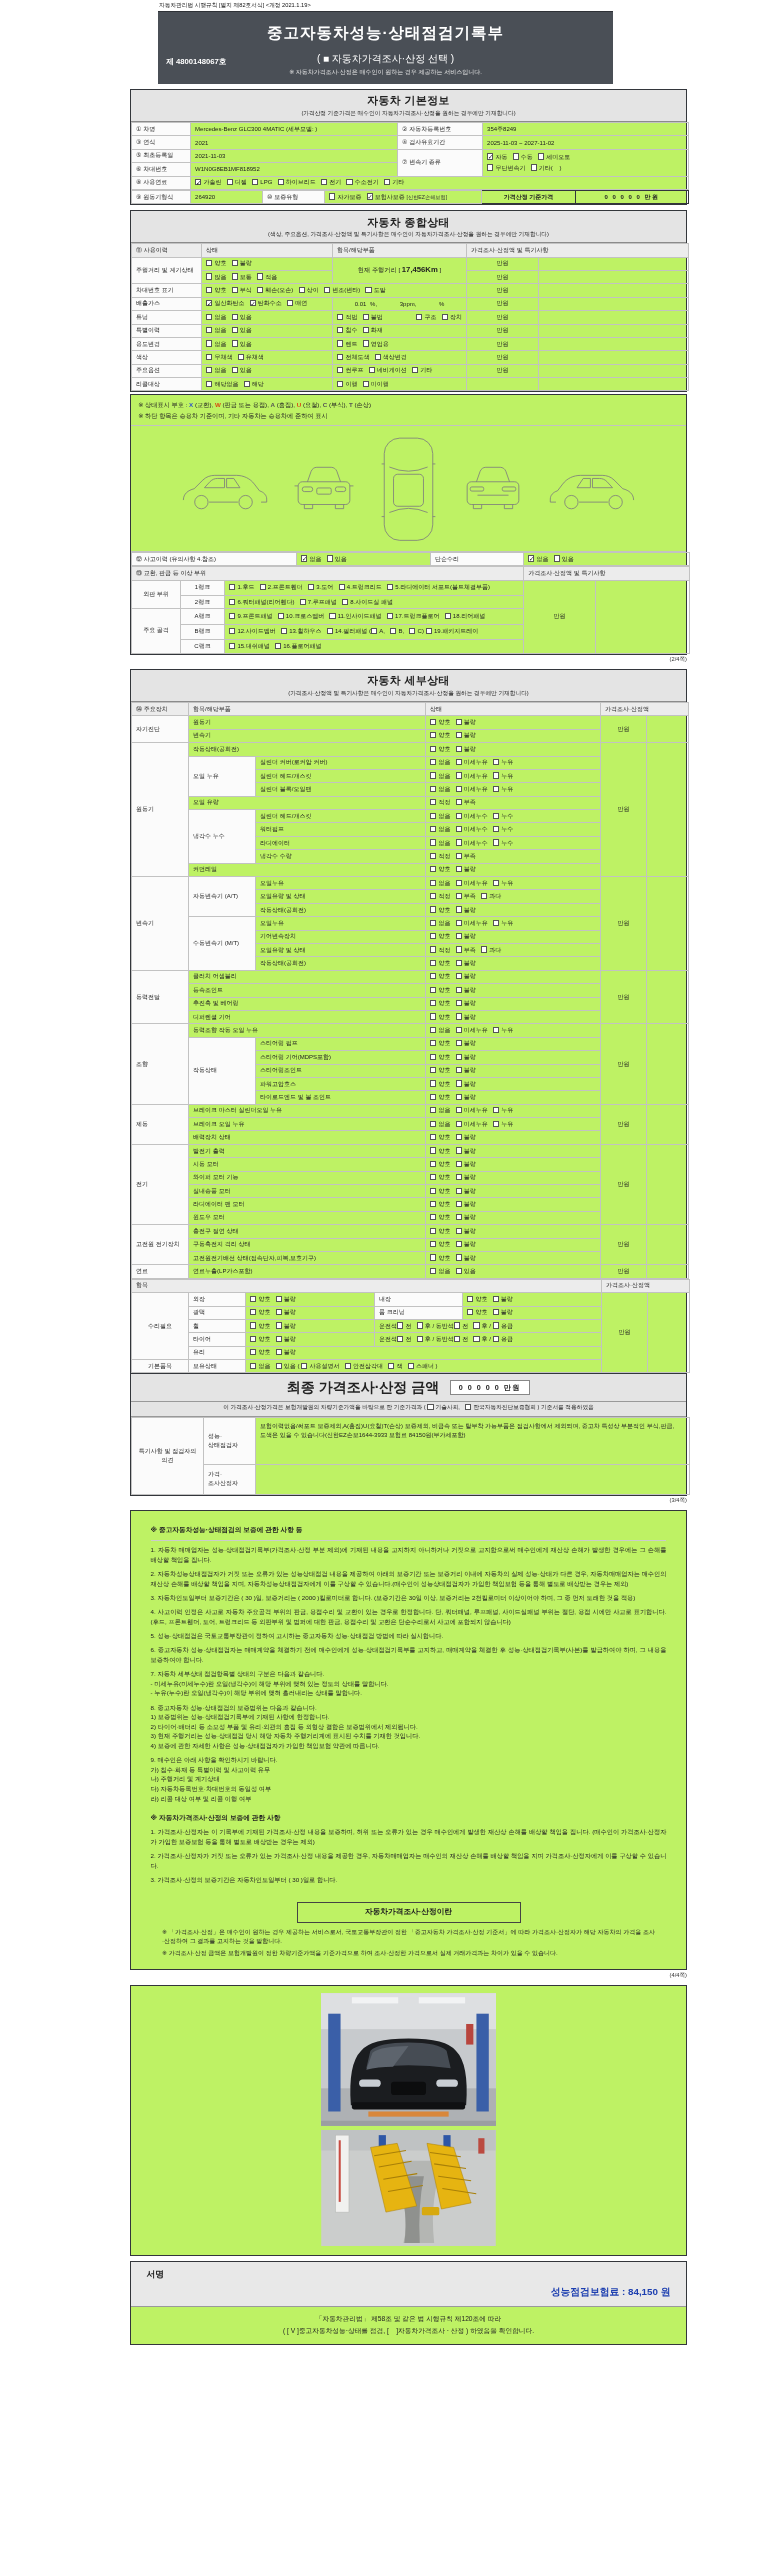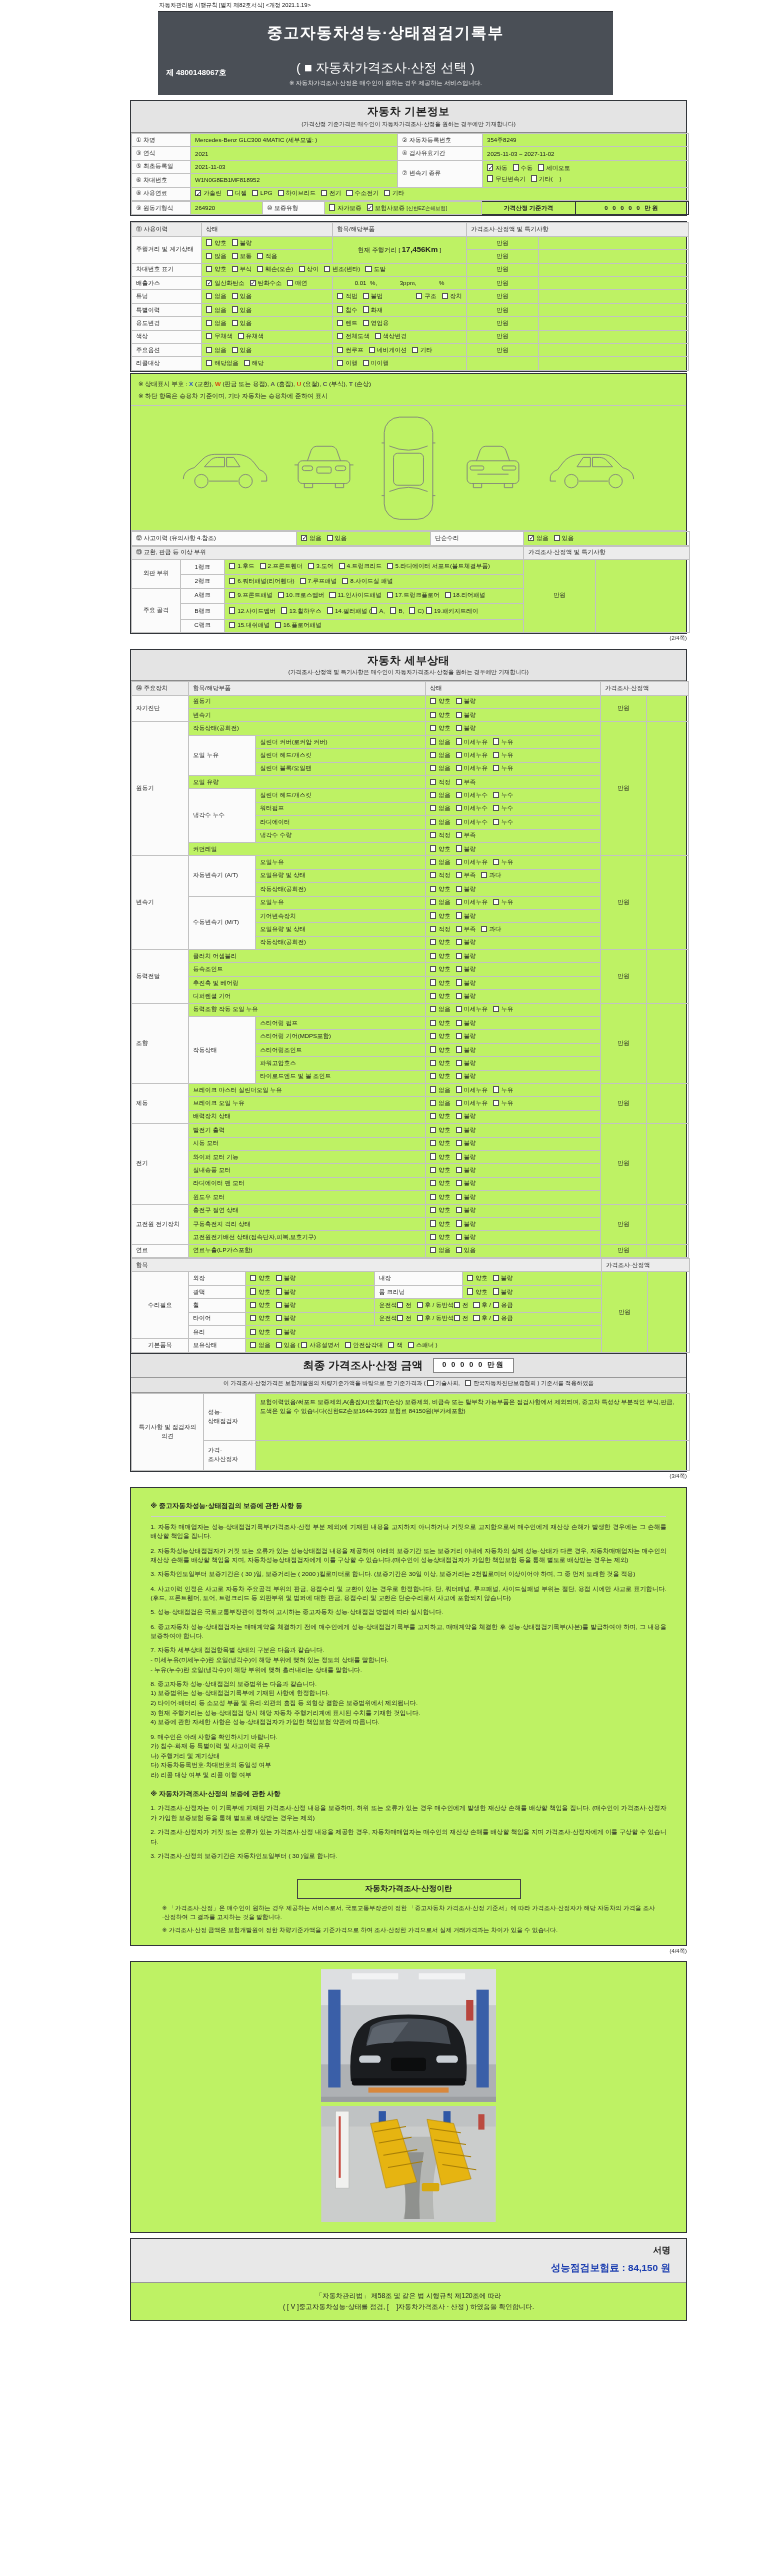--- a/index.html
+++ b/index.html
@@ -1,21 +1,21 @@
 <!DOCTYPE html>
 <html lang="ko" style="font-size:8.2px"><head>
 <meta charset="utf-8">
 <style>
   *{box-sizing:border-box;margin:0;padding:0}
   body{width:773px;background:#fff;font-family:"Liberation Sans","DejaVu Sans",sans-serif;color:#222}
   .page{position:relative;width:773px;height:2576px;overflow:hidden;background:#fff}
   .lawref{margin:1.5px 0 1px 159px;font-size:5.7px;color:#111}
   .dochead{position:relative;margin-left:158px;width:455px;background:#4a4f56;color:#fff;text-align:center;padding:11.3px 0 7.2px;border-top:1px solid #2e3136}
   .dochead .t1{font-size:15.5px;font-weight:bold;letter-spacing:1px}
-  .dochead .t2{font-size:13px;margin-top:15px}
+  .dochead .t2{font-size:10px;margin-top:8px}
   .dochead .t3{font-size:6px;margin-top:2.1px;color:#e8e8e8}
   .docno{position:absolute;left:8.2px;bottom:17px;font-size:7.7px;font-weight:bold}
   .doc{margin-left:130px;width:557px}
   .box{border:1px solid #33363b;margin-top:5.2px;background:#bef264}
   .box.tight{margin-top:1.5px}
   .sechead{background:#e4e4e4;text-align:center;padding:4.1px 0 3.1px;border-bottom:0.5px solid #8b8b8b}
   .sechead .h{font-size:10.8px;font-weight:bold;letter-spacing:0.5px}
   .sechead .s{font-size:5.7px;margin-top:1.5px}
   table{width:100%;border-collapse:collapse;table-layout:fixed}
   td{border:0.5px solid #c2c2c2;font-size:6px;padding:1.5px 4.1px;vertical-align:middle;color:#222;height:13.4px;word-break:keep-all}
@@ -27,33 +27,33 @@
   .cb:first-child{margin-left:0}
   .cb.ck::after{content:"✓";position:absolute;left:0;top:-1.5px;font-size:6.2px;font-weight:bold;color:#111}
   .legend{padding:4.1px 7.2px;font-size:6.2px;line-height:1.8;border-bottom:0.5px solid #c2c2c2}
   .diagrams{display:flex;justify-content:center;align-items:center;gap:23px;padding:7.2px 0 6.2px;border-bottom:0.5px solid #c2c2c2}
   .marker{width:557px;margin-left:130px;text-align:right;font-size:5.7px;color:#333;margin-top:1.5px}
   .odocell{text-align:center;font-size:6.2px}
   .odocell strong{font-size:7.7px}
   .wsp{word-spacing:2.1px;text-align:center}
   .flexsb{display:flex;justify-content:space-between;align-items:center}
   .finalbar{display:flex;justify-content:center;align-items:center;gap:10.3px;background:#e4e4e4;padding:4.1px 0;border-top:1px solid #33363b;border-bottom:0.5px solid #999}
-  .finalbar .fl{font-size:11px;font-weight:bold}
+  .finalbar .fl{font-size:14px;font-weight:bold}
   .finalbar .pv{background:#fff;border:0.5px solid #888;padding:1.5px 8.2px;font-size:7.2px;font-weight:bold;letter-spacing:1.5px}
   .fnote{background:#e4e4e4;text-align:center;font-size:5.7px;padding:2.1px 0 3.6px;border-bottom:0.5px solid #999}
   .optxt{font-size:6px;line-height:1.55;white-space:normal}
   .notice{padding:3.1px 0 7.2px}
   .notice .inner{padding:5.2px 19.6px 3.1px}
   .notice .nh{font-size:6.7px;font-weight:bold;margin:6.2px 0 2.1px}
   .notice p{font-size:6.2px;line-height:1.55;margin:4.6px 0;white-space:pre-line;text-align:justify}
   .defbox{width:224px;margin:10.3px auto 5.2px;border:0.8px solid #444;text-align:center;font-weight:bold;font-size:7.7px;padding:4.1px 0}
   .defnote{font-size:6px;line-height:1.55;margin:3.1px 31px;text-align:justify}
   .photos{display:flex;flex-direction:column;align-items:center;gap:4.1px;padding:7.2px 0 9.3px}
   .signgrey{background:#e8e8e8;padding:6.2px 15.5px 7.2px;border-bottom:0.5px solid #999}
-  .signgrey .st{text-align:right;font-size:8.8px;font-weight:bold}
+  .signgrey .st{text-align:left;font-size:8.8px;font-weight:bold}
   .fee{text-align:right;color:#1d3fb0;font-size:9.8px;font-weight:bold;margin-top:5.2px}
   .footer{padding:6.2px 0 7.2px;text-align:center;font-size:6.7px;line-height:1.75}
   .warnote{font-size:5.2px;color:#333}
   svg.diag{stroke:#7d7d7d;fill:none;stroke-width:1.6}
 </style>
 </head>
 <body>
 
 <div class="page">
 
@@ -128,20 +128,24 @@
           <td class="lab">⑩ 보증유형</td>
           <td><span><span class="cb"></span><span>자가보증</span><span class="cb ck"></span><span>보험사보증</span></span> <span class="warnote">[신한EZ손해보험]</span></td>
           <td class="ctr" style="border:1px solid #33363b;font-weight:bold">가격산정 기준가격</td>
           <td class="ctr" style="border:1px solid #33363b;letter-spacing:1.5px;font-weight:bold">0 0 0 0 0 만원</td>
         </tr>
       </tbody>
         </table>
     </div>
 
     <div class="box">
+      <div class="sechead">
+        <div class="h">자동차 종합상태</div>
+        <div class="s">(색상, 주요옵션, 가격조사·산정액 및 특기사항은 매수인이 자동차가격조사·산정을 원하는 경우에만 기재합니다)</div>
+      </div>
       <table>
         <colgroup>
             <col style="width:70px">
             <col style="width:131px">
             <col style="width:134px">
             <col style="width:72px">
             <col style="width:150px">
           </colgroup>
         <tbody>
             <tr>

